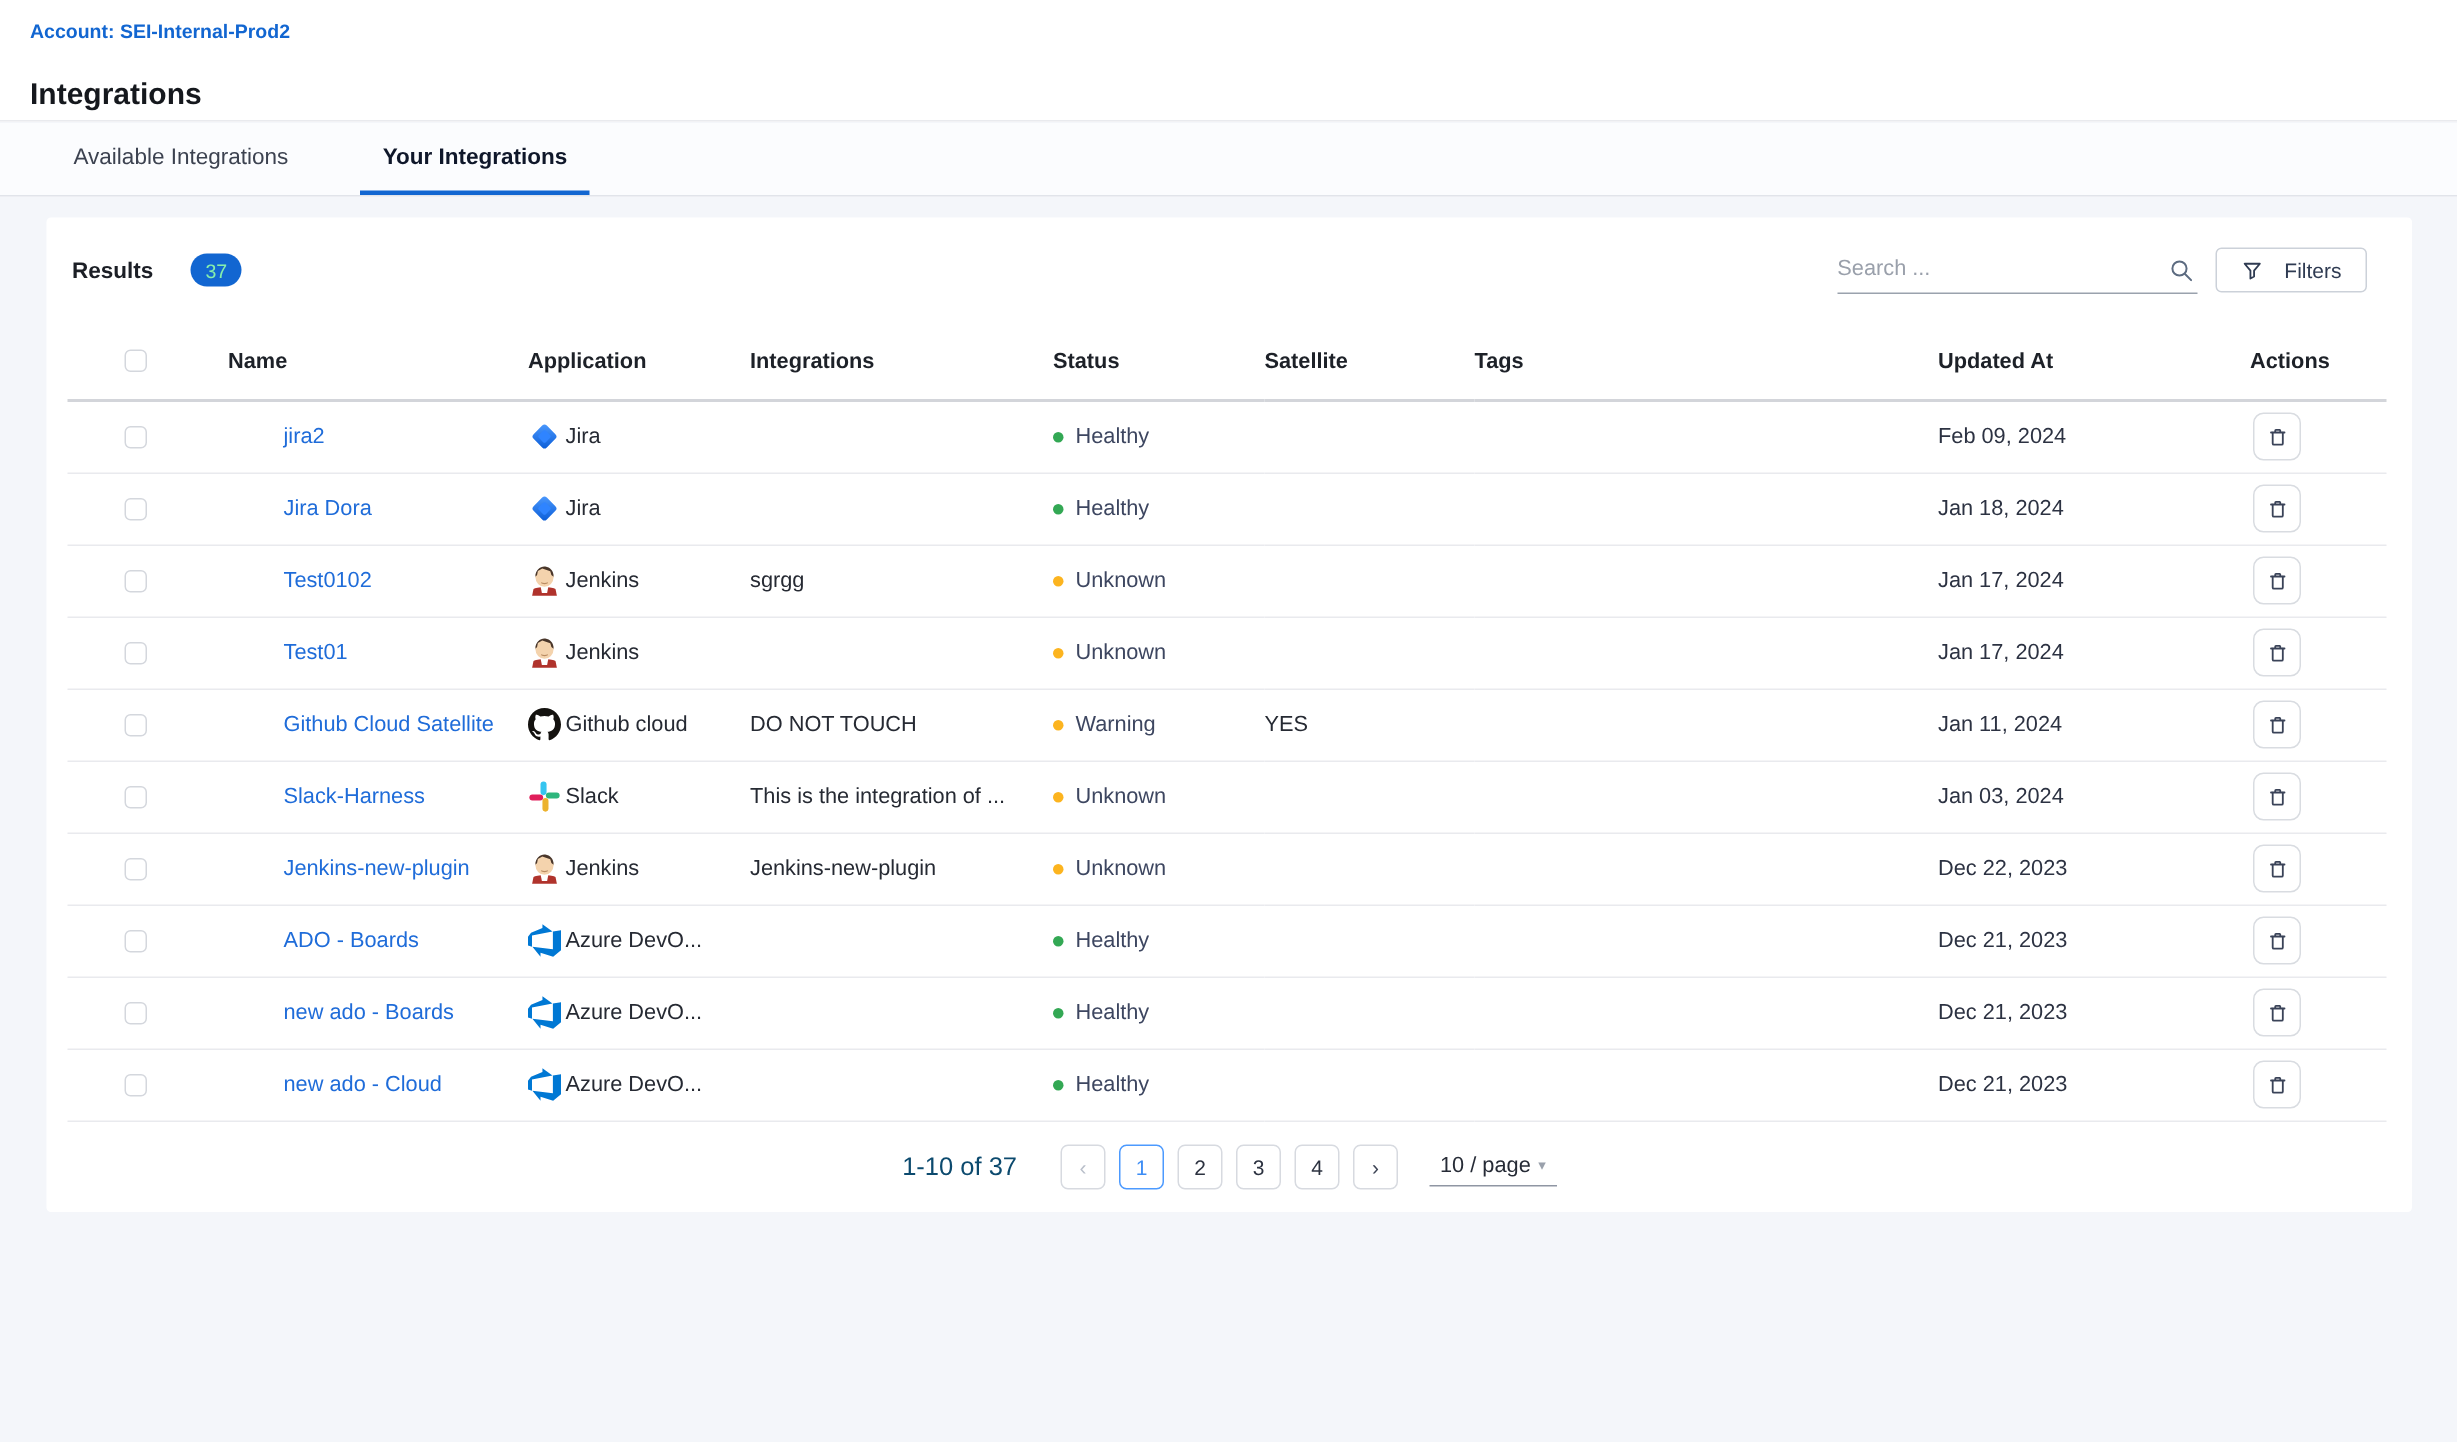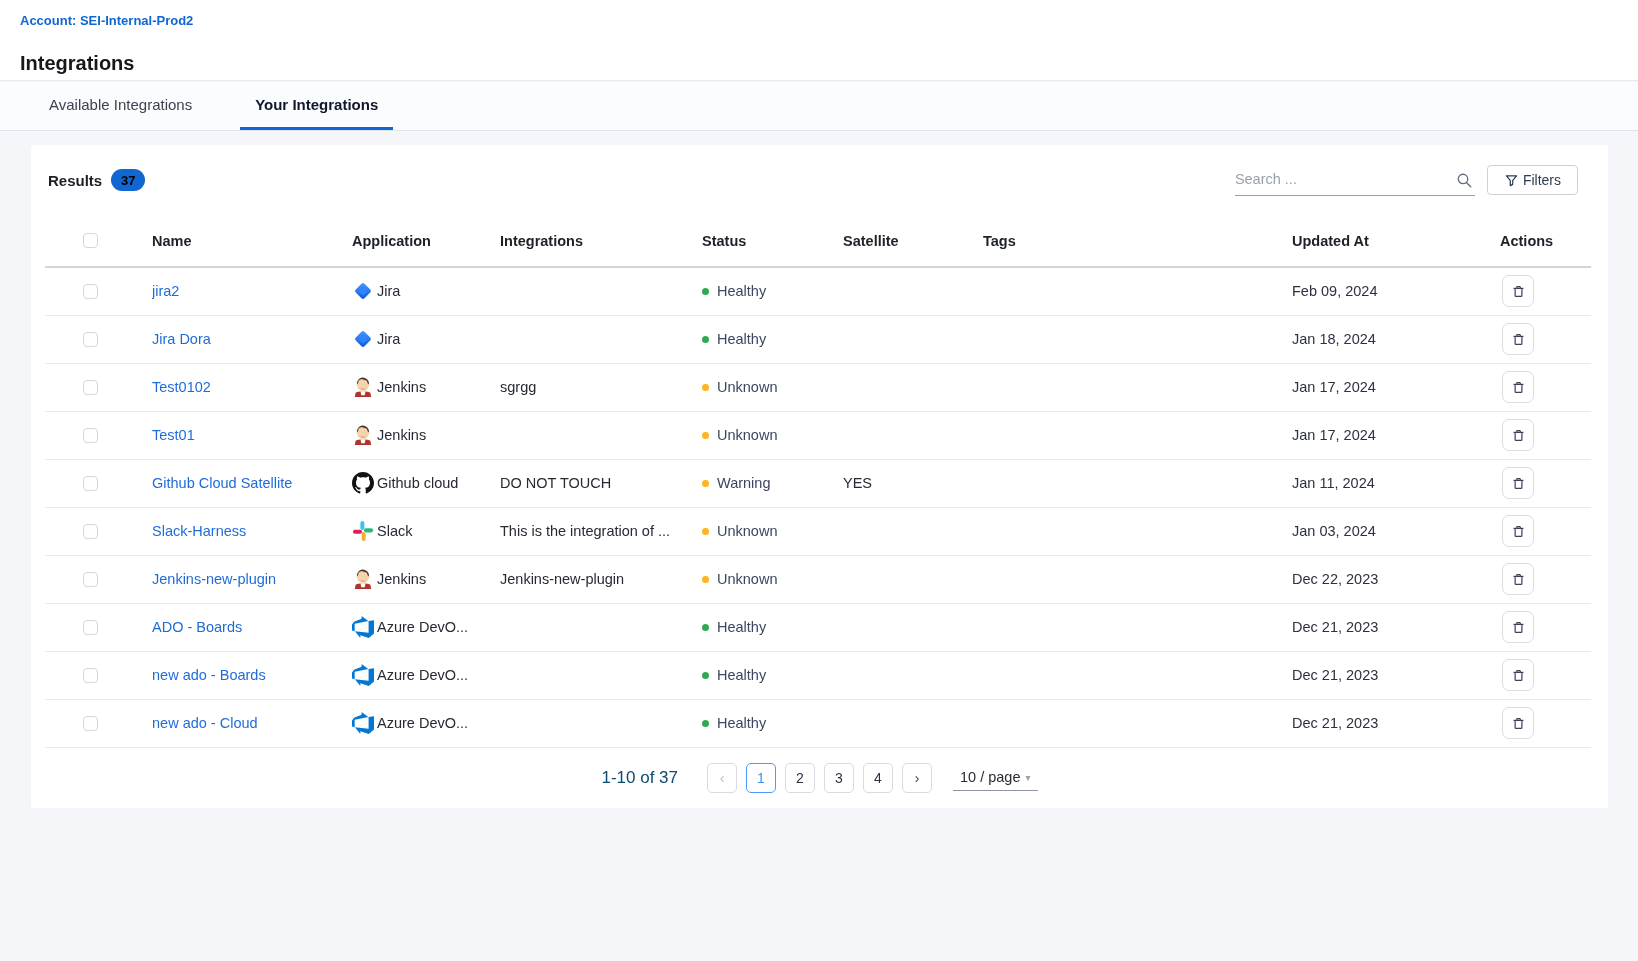--- a/index.html
+++ b/index.html
@@ -18,35 +18,35 @@
   
   .tabbar { position:absolute; top:82px; left:0; width:1638px; height:49px; background:#fbfcfe; border-bottom:1px solid #e1e4ea; display:flex; align-items:stretch; padding-left:34px; }
   .tab { display:flex; align-items:center; padding:0 15px; margin-right:33px; font-size:15px; color:#3c4250; font-weight:500; border-bottom:3px solid transparent; cursor:pointer; }
   .tab.active { color:#0f172a; font-weight:700; border-bottom-color:#1266d1; }
 
   
   .card { position:absolute; left:31px; top:145px; width:1577px; height:663px; background:#fff; border-radius:3px; }
 
   .toolbar { display:flex; align-items:center; height:70px; padding:0 30px 0 17px; }
   .results-label { font-size:15px; font-weight:700; color:#1c1f26; }
-  .badge { margin-left:9px; background:#1266d1; color:#000000; border-radius:11px; height:22px; min-width:34px; padding:0 9px; display:flex; align-items:center; justify-content:center; font-size:13px; font-weight:700; }
+  .badge { margin-left:25px; background:#1266d1; color:#86efac; border-radius:11px; height:22px; min-width:34px; padding:0 9px; display:flex; align-items:center; justify-content:center; font-size:13px; font-weight:400; }
   .toolbar-spacer { flex:1; }
   .search-box { position:relative; width:240px; margin-right:12px; border-bottom:1px solid #9aa2ad; display:flex; align-items:center; }
   .search-box input { border:none; outline:none; background:transparent; width:212px; font-size:14.5px; padding:7px 0 8px 0; color:#2c3240; font-family:inherit; }
   .search-box input::placeholder { color:#9aa0ab; }
   .search-icon { position:absolute; right:2px; top:8px; width:17px; height:17px; }
-  .filters-btn { display:flex; align-items:center; gap:4px; height:30px; padding:0 16px; border:1px solid #ccd1d9; border-radius:4px; background:#fff; font-size:14px; font-weight:500; color:#2f3b52; cursor:pointer; font-family:inherit; }
+  .filters-btn { display:flex; align-items:center; gap:14px; height:30px; padding:0 16px; border:1px solid #ccd1d9; border-radius:4px; background:#fff; font-size:14px; font-weight:500; color:#2f3b52; cursor:pointer; font-family:inherit; }
 
   
   table { width:1546px; margin:0 17px 0 14px; border-collapse:collapse; table-layout:fixed; }
   th { height:52px; font-size:14.5px; font-weight:700; text-align:left; color:#1d2128; border-bottom:2px solid #d3d5da; padding:0; }
   td { height:48px; border-bottom:1px solid #e9eaee; font-size:14.5px; color:#262a33; padding:0; white-space:nowrap; overflow:hidden; }
   .c-check { padding-left:38px; }
   input[type=checkbox] { width:15px; height:15px; appearance:none; border:1.5px solid #d4d7dd; border-radius:4px; background:#fff; cursor:pointer; margin:0; display:block; }
-  .name-link { color:#1f6cd9; font-weight:500; cursor:pointer; text-decoration:none; }
+  .name-link { color:#1f6cd9; font-weight:500; cursor:pointer; text-decoration:none;margin-left:37px; }
   .app { display:flex; align-items:center; gap:3px; }
   .app-icon { width:22px; height:22px; display:flex; align-items:center; justify-content:center; flex:0 0 22px; }
   .status { display:flex; align-items:center; gap:8px; color:#3d4660; }
   .dot { width:7px; height:7px; border-radius:50%; background:#999; flex:0 0 7px; }
   [data-status="Healthy"] .dot { background:#33a854; }
   [data-status="Unknown"] .dot, [data-status="Warning"] .dot { background:#fcb41f; }
   .date { color:#2c3242; }
   .trash-btn { width:32px; height:32px; border:1px solid #d9dce1; border-radius:7px; background:#fff; display:flex; align-items:center; justify-content:center; cursor:pointer; margin-left:2px; }
 
   

